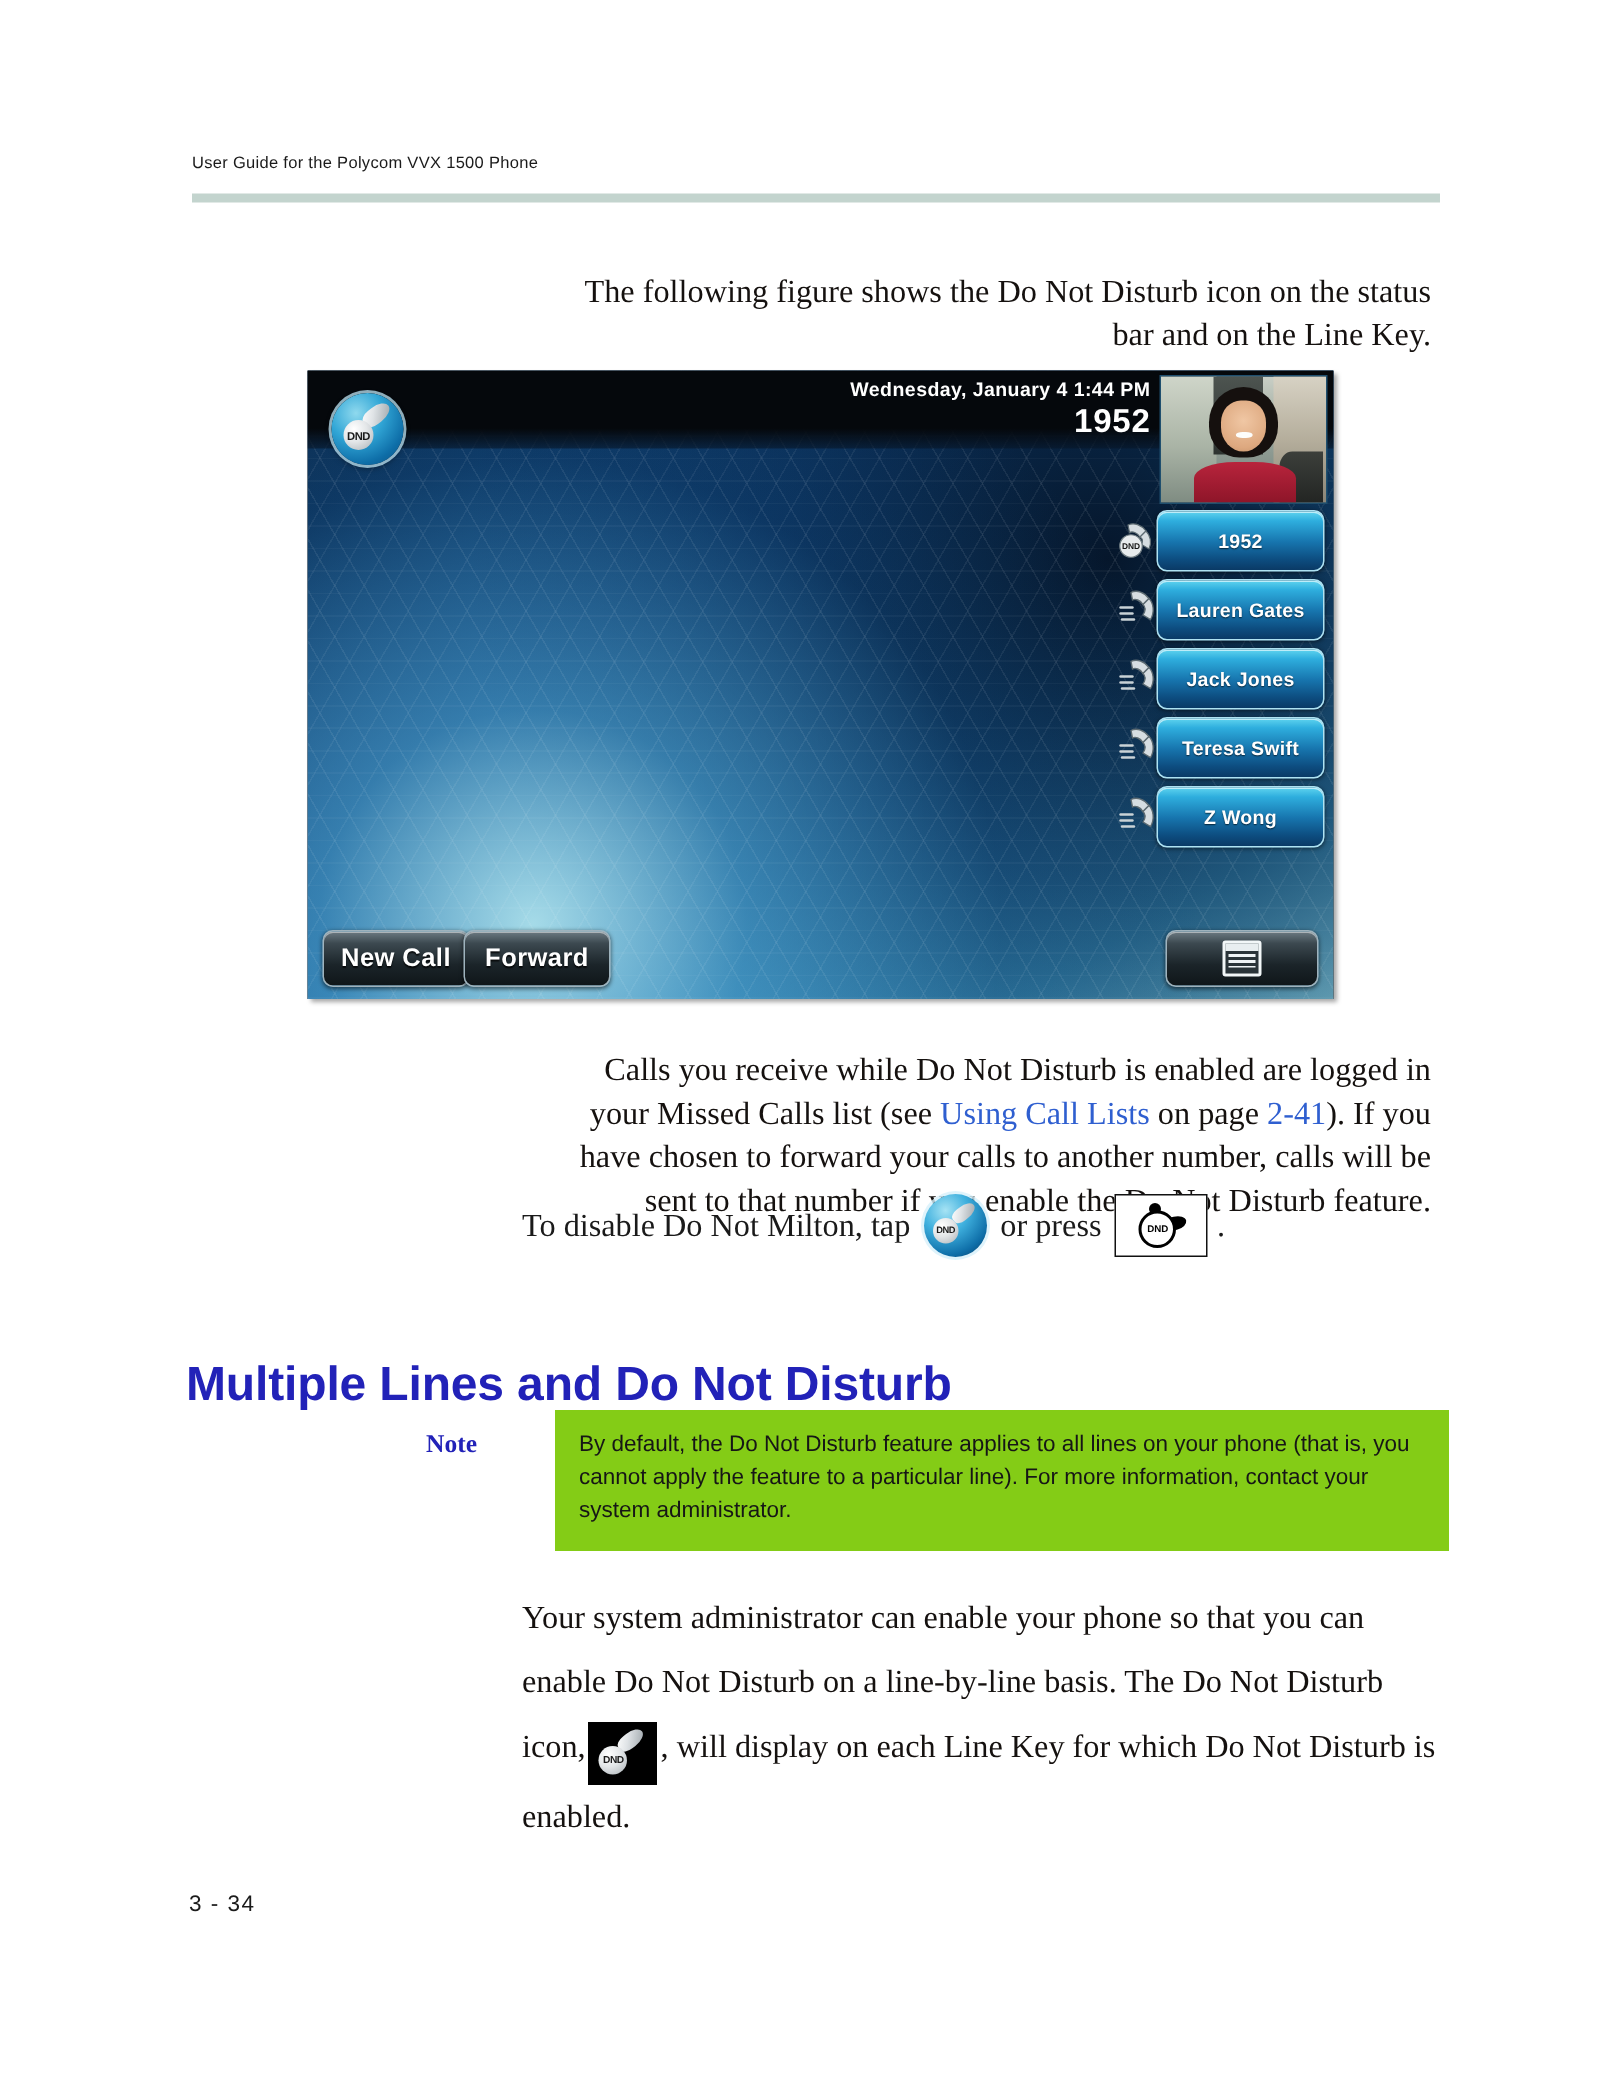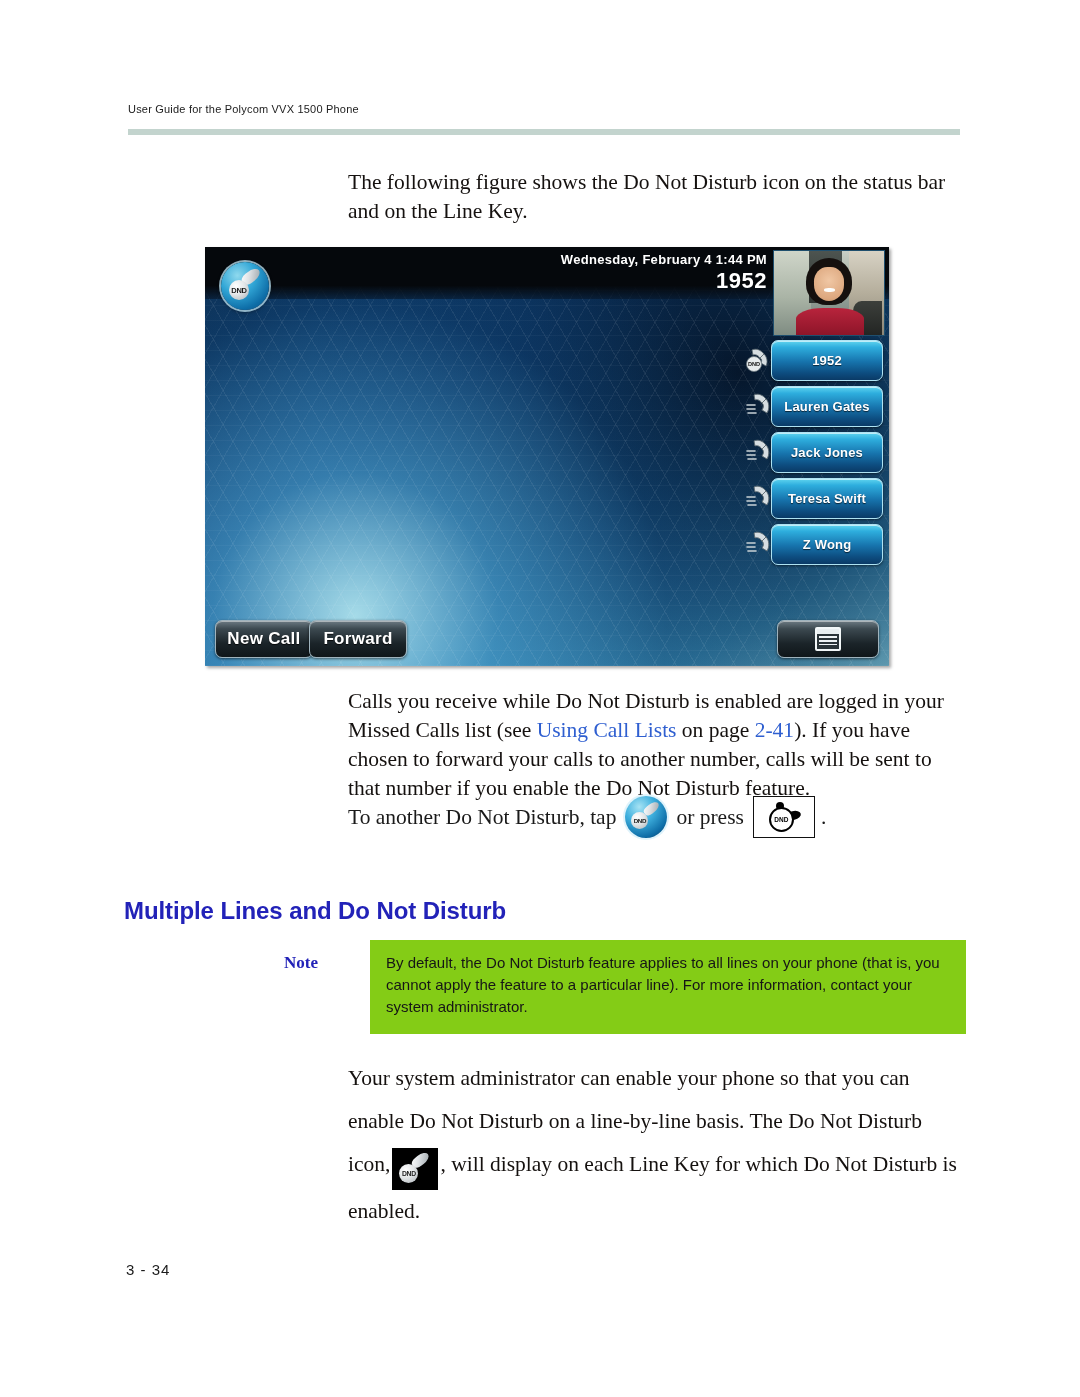--- a/index.html
+++ b/index.html
@@ -39,25 +39,26 @@
     background: #c3d4ce;
   }
 
   
   .body-col {
     position: absolute;
     left: 348px;
     width: 618px;
   }
   p.body-para {
-    margin: 0;
+    margin: 12px;
     font-size: 21.5px;
     line-height: 29px;
     color: #15110f;
     font-family: "Liberation Serif", serif;
+    text-align: right;
   }
   .intro-para { top: 168px; }
   .calls-para { top: 687px; }
 
   a.doclink, .doclink {
     color: #2f5fd0;
     text-decoration: none;
   }
 
   
@@ -328,21 +329,21 @@
     position:absolute; left: 9px; top: -2px;
     width: 8px; height: 8px; background:#000; border-radius:50%;
   }
 
   
   .section-heading {
     position: absolute;
     left: 124px;
     top: 877px;
     font-family: "Liberation Sans", sans-serif;
-    font-size: 24px;
+    font-size: 32px;
     font-weight: bold;
     color: #2222b8;
     letter-spacing: -0.1px;
   }
 
   
   .note-block {
     position: absolute;
     left: 262px;
     top: 940px;
@@ -413,21 +414,21 @@
 <div class="body-col intro-para">
   <p class="body-para">The following figure shows the Do Not Disturb icon on the status bar and on the Line Key.</p>
 </div>
 
 <div class="phone-figure">
   <div class="phone-screen">
     <div class="mesh"></div>
 
     <div class="status-bar">
       <div class="status-text-wrap">
-        <span class="status-datetime">Wednesday, February 4  1:44 PM</span>
+        <span class="status-datetime">Wednesday, January 4  1:44 PM</span>
         <span class="status-ext">1952</span>
       </div>
     </div>
 
     <div class="dnd-badge">
       <span class="dnd-glyph" style="width:34px;height:30px;">
         <span class="dnd-handle" style="left:13px; top:0px; width:20px; height:11px;"></span>
         <span class="dnd-puck" style="left:1px; top:9px; width:20px; height:20px; font-size:7.5px;">DND</span>
       </span>
     </div>
@@ -553,21 +554,21 @@
     </div>
 
   </div>
 </div>
 
 <div class="body-col calls-para">
   <p class="body-para"><span>Calls you receive while Do Not Disturb is enabled are logged in your Missed Calls list (see </span><a class="doclink" href="#">Using Call Lists</a><span> on page </span><a class="doclink" href="#">2-41</a><span>). If you have chosen to forward your calls to another number, calls will be sent to that number if you enable the Do Not Disturb feature.</span></p>
 </div>
 
 <div class="disable-line">
-  <span>To another Do Not Disturb, tap</span>
+  <span>To disable Do Not Milton, tap</span>
   <span class="inline-dnd-circle">
     <span class="dnd-glyph" style="width:30px;height:26px;">
       <span class="dnd-handle" style="left:12px; top:0px; width:17px; height:9px;"></span>
       <span class="dnd-puck" style="left:0px; top:8px; width:17px; height:17px; font-size:6.2px;">DND</span>
     </span>
   </span>
   <span>or press</span>
   <span class="inline-dnd-key">
     <span class="key-glyph">
       <span class="key-stem"></span>

